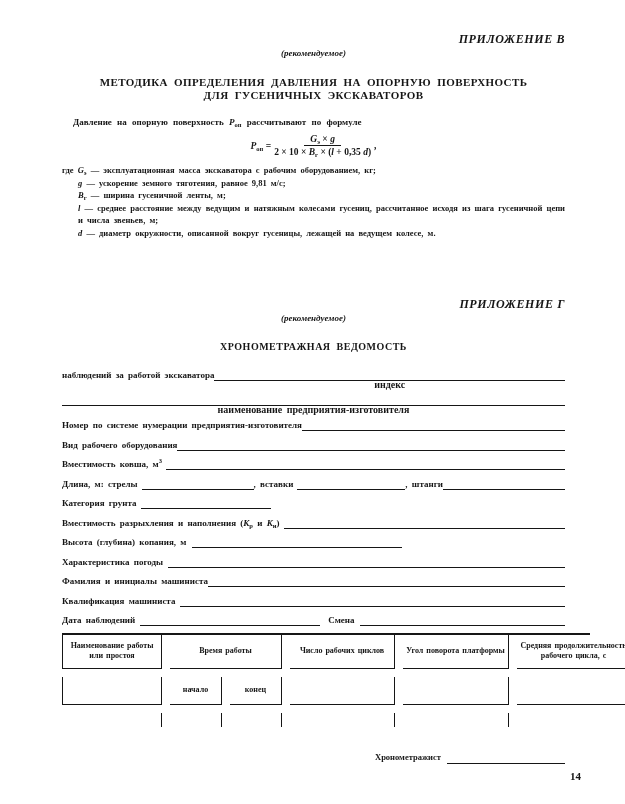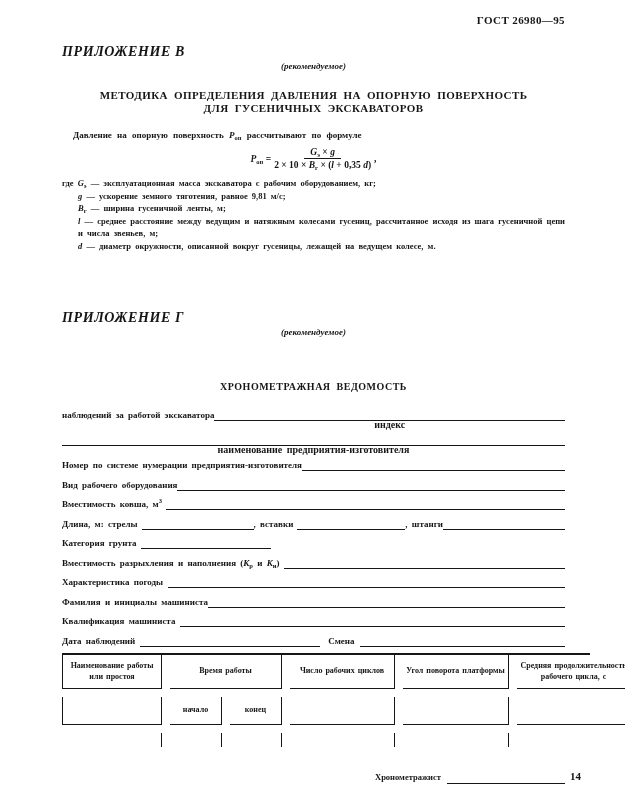--- a/index.html
+++ b/index.html
@@ -3,37 +3,37 @@
 <meta charset="utf-8">
 <style>
   html,body{margin:0;padding:0;background:#888;}
   .page{
     width:625px;height:804px;background:#ffffff;position:relative;
     font-family:"Liberation Serif","DejaVu Serif",serif;
     color:#161616;font-weight:700;overflow:hidden;
   }
   .content{padding:14px 60px 0 62px;}
   .gost-head{text-align:right;font-size:11px;letter-spacing:.4px;}
-  .app-label{text-align:left;font-size:14px;font-style:italic;letter-spacing:.6px;margin-top:18px;}
+  .app-label{text-align:right;font-size:12px;font-style:italic;letter-spacing:.6px;margin-top:18px;}
   .app-note{text-align:center;font-size:9px;font-style:italic;margin-top:1px;}
   .app-label-g{margin-top:58px;}
   .main-title{text-align:center;font-size:11px;letter-spacing:.4px;word-spacing:3px;margin-top:18px;line-height:13px;}
   .intro{font-size:9px;margin-top:15px;text-indent:11px;word-spacing:3px;}
   .formula{display:flex;justify-content:center;align-items:center;margin-top:7px;font-size:9.5px;}
   .formula i{font-style:italic;}
   .frac{display:inline-flex;flex-direction:column;align-items:center;margin:0 3px;}
   .frac .num{padding:0 6px 1px 6px;border-bottom:1.2px solid #161616;}
   .frac .den{padding-top:1px;}
   sub{font-size:6.5px;vertical-align:-2px;line-height:0;}
   sup{font-size:6.5px;vertical-align:4px;line-height:0;}
   .where{margin-top:7px;font-size:8.5px;line-height:12.5px;word-spacing:2px;}
   .where .wline{padding-left:16px;text-align:justify;}
   .where .wline.first{text-indent:-16px;}
   .where i{font-style:italic;}
-  .ts-title{text-align:center;font-size:10px;letter-spacing:.5px;word-spacing:3px;margin-top:44px;}
+  .ts-title{text-align:center;font-size:10px;letter-spacing:.5px;word-spacing:3px;margin-top:18px;}
   .form{margin-top:16px;font-size:9px;word-spacing:2px;}
   .frow{display:flex;align-items:flex-end;line-height:12px;margin-bottom:6.5px;}
   .frow.tall{margin-bottom:12px;}
   .flabel{white-space:nowrap;}
   .fline{border-bottom:1px solid #161616;height:12px;position:relative;}
   .fline.fill{flex:1;}
   .fcap{position:absolute;top:100%;left:0;right:0;text-align:center;font-size:10px;line-height:10px;word-spacing:2px;}
   
   .gt-wrap{margin-top:2px;}
   .gt{display:grid;grid-template-columns:100px 52px 52px 105px 106px 113px;border-top:2px solid #161616;width:528px;font-size:8px;line-height:10.5px;gap:8px;}
@@ -47,21 +47,20 @@
   .span2{grid-column:span 2;}
   .sig{display:flex;align-items:flex-start;margin-left:313px;margin-top:24px;font-size:8.5px;line-height:12px;}
   .pagenum{position:absolute;right:44px;bottom:22px;font-size:11px;}
 </style>
 </head>
 <body>
 
 <div class="page">
   <div class="content">
 
-    <div class="gost-head">ГОСТ 26980—95</div>
 
     <div class="app-label">ПРИЛОЖЕНИЕ В</div>
     <div class="app-note">(рекомендуемое)</div>
 
     <div class="main-title">
       <div>МЕТОДИКА ОПРЕДЕЛЕНИЯ ДАВЛЕНИЯ НА ОПОРНУЮ ПОВЕРХНОСТЬ</div>
       <div>ДЛЯ ГУСЕНИЧНЫХ ЭКСКАВАТОРОВ</div>
     </div>
 
     <div class="intro"><span>Давление на опорную поверхность </span><i>Р</i><sub>оп</sub><span> рассчитывают по формуле</span></div>
@@ -130,20 +129,24 @@
       <div class="frow">
         <span class="flabel">Категория грунта</span>
         <span class="fline" style="width:130px;margin-left:5px;"></span>
       </div>
 
       <div class="frow">
         <span class="flabel"><span>Вместимость разрыхления и наполнения (</span><i>К</i><sub>р</sub><span> и </span><i>К</i><sub>н</sub><span>)</span>&nbsp;</span>
         <span class="fline fill"></span>
       </div>
 
+      <div class="frow">
+        <span class="flabel">Высота (глубина) копания, м</span>
+        <span class="fline" style="width:210px;margin-left:5px;"></span>
+      </div>
 
       <div class="frow">
         <span class="flabel">Характеристика погоды</span>
         <span class="fline fill" style="margin-left:5px;"></span>
       </div>
 
       <div class="frow">
         <span class="flabel">Фамилия и инициалы машиниста</span>
         <span class="fline fill"></span>
       </div>

